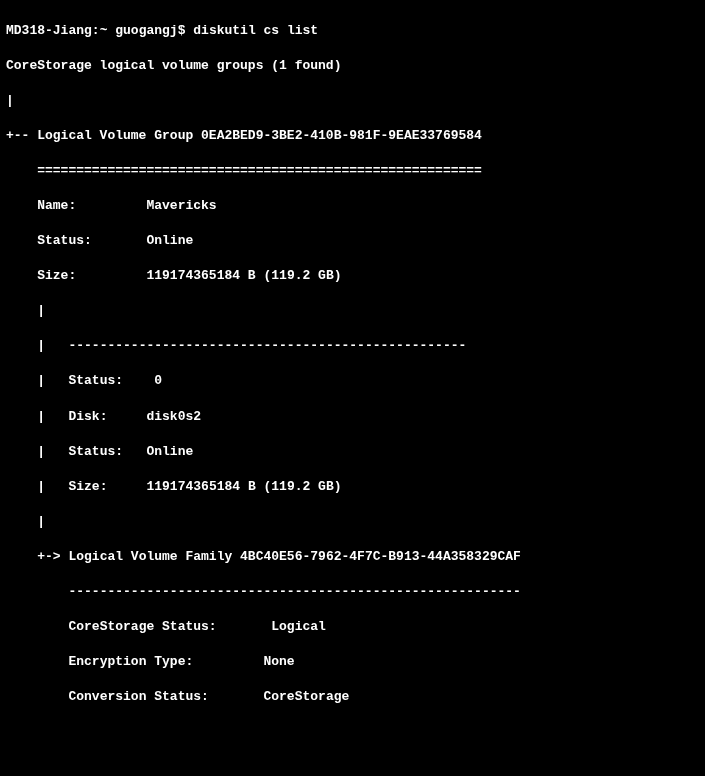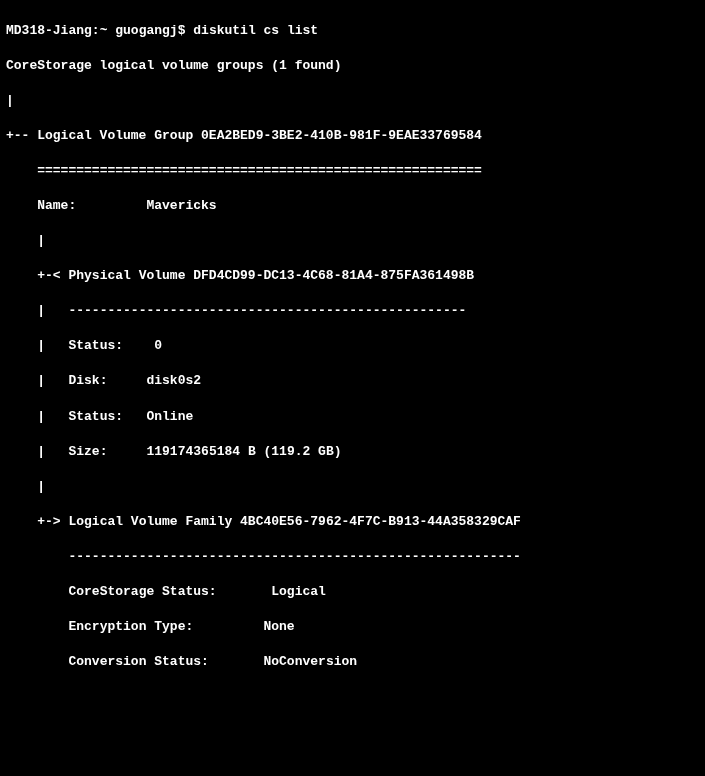--- a/index.html
+++ b/index.html
@@ -24,33 +24,34 @@
 </head>
 <body>
 
 <div class="terminal">
 <span class="line"><span>MD318-Jiang</span>:<span>~</span> <span>guogangj</span>$ <span>diskutil cs list</span></span>
 <span class="line">CoreStorage logical volume groups (1 found)</span>
 <span class="line">|</span>
 <span class="line"><span>+-- Logical Volume Group </span><span>0EA2BED9-3BE2-410B-981F-9EAE33769584</span></span>
 <span class="line">    <span>=========================================================</span></span>
 <span class="line">    <span>Name:</span>         <span>Mavericks</span></span>
+<span class="line">    <span>Status:</span>       <span>Online</span></span>
+<span class="line">    <span>Size:</span>         <span>119174365184 B (119.2 GB)</span></span>
 <span class="line">    <span>|</span></span>
-<span class="line">    <span>+-&lt; Physical Volume </span><span>DFD4CD99-DC13-4C68-81A4-875FA361498B</span></span>
 <span class="line">    <span>|   </span><span>---------------------------------------------------</span></span>
 <span class="line">    <span>|   </span><span>Status:</span>    <span>0</span></span>
 <span class="line">    <span>|   </span><span>Disk:</span>     <span>disk0s2</span></span>
 <span class="line">    <span>|   </span><span>Status:</span>   <span>Online</span></span>
 <span class="line">    <span>|   </span><span>Size:</span>     <span>119174365184 B (119.2 GB)</span></span>
 <span class="line">    <span>|</span></span>
 <span class="line">    <span>+-&gt; Logical Volume Family </span><span>4BC40E56-7962-4F7C-B913-44A358329CAF</span></span>
 <span class="line">        <span>----------------------------------------------------------</span></span>
 <span class="line">        <span>CoreStorage Status:</span>       <span>Logical</span></span>
 <span class="line">        <span>Encryption Type:</span>         <span>None</span></span>
-<span class="line">        <span>Conversion Status:</span>       <span>NoConversion</span></span>
+<span class="line">        <span>Conversion Status:</span>       <span>CoreStorage</span></span>
 
 
 
 
 
 
 
 
 
 

